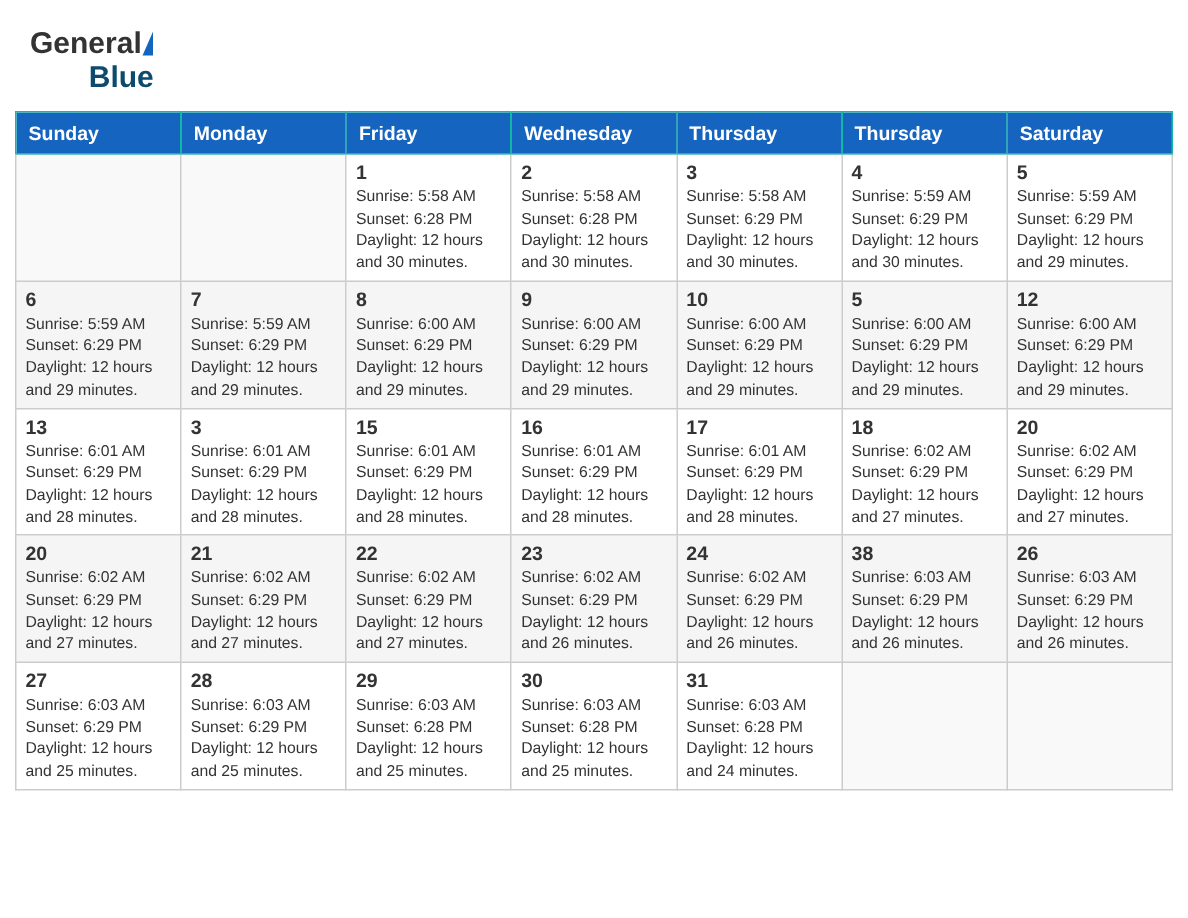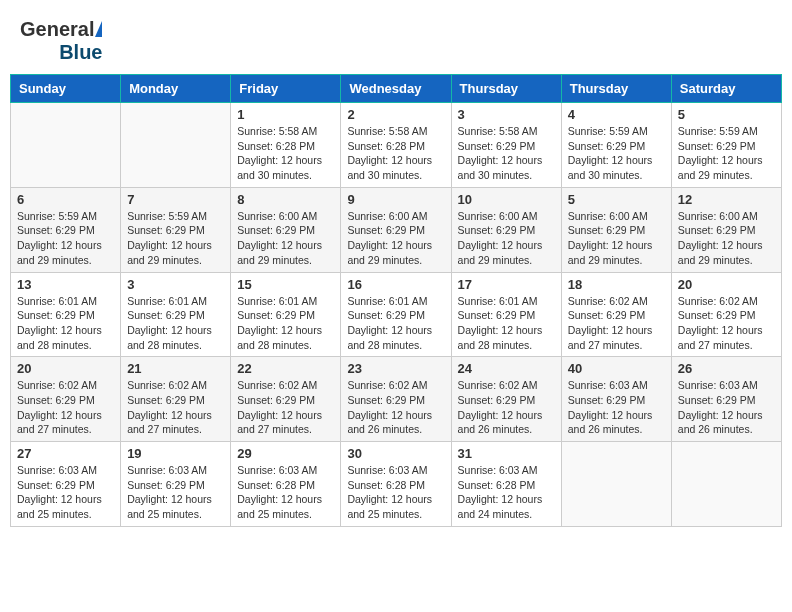--- a/index.html
+++ b/index.html
@@ -227,35 +227,35 @@
         </td>
         <td>
           <span class="day-number">23</span>
           <div class="sun-info">Sunrise: 6:02 AM<br>Sunset: 6:29 PM<br>Daylight: 12 hours and 26 minutes.</div>
         </td>
         <td>
           <span class="day-number">24</span>
           <div class="sun-info">Sunrise: 6:02 AM<br>Sunset: 6:29 PM<br>Daylight: 12 hours and 26 minutes.</div>
         </td>
         <td>
-          <span class="day-number">40</span>
+          <span class="day-number">38</span>
           <div class="sun-info">Sunrise: 6:03 AM<br>Sunset: 6:29 PM<br>Daylight: 12 hours and 26 minutes.</div>
         </td>
         <td>
           <span class="day-number">26</span>
           <div class="sun-info">Sunrise: 6:03 AM<br>Sunset: 6:29 PM<br>Daylight: 12 hours and 26 minutes.</div>
         </td>
       </tr>
       <tr>
         <td>
           <span class="day-number">27</span>
           <div class="sun-info">Sunrise: 6:03 AM<br>Sunset: 6:29 PM<br>Daylight: 12 hours and 25 minutes.</div>
         </td>
         <td>
-          <span class="day-number">19</span>
+          <span class="day-number">28</span>
           <div class="sun-info">Sunrise: 6:03 AM<br>Sunset: 6:29 PM<br>Daylight: 12 hours and 25 minutes.</div>
         </td>
         <td>
           <span class="day-number">29</span>
           <div class="sun-info">Sunrise: 6:03 AM<br>Sunset: 6:28 PM<br>Daylight: 12 hours and 25 minutes.</div>
         </td>
         <td>
           <span class="day-number">30</span>
           <div class="sun-info">Sunrise: 6:03 AM<br>Sunset: 6:28 PM<br>Daylight: 12 hours and 25 minutes.</div>
         </td>

